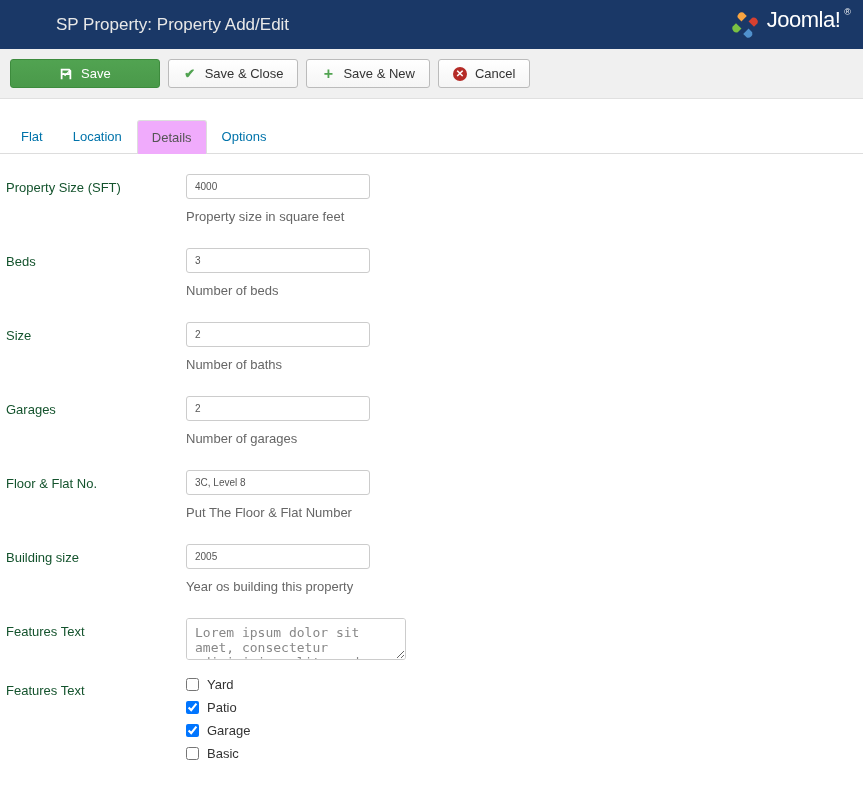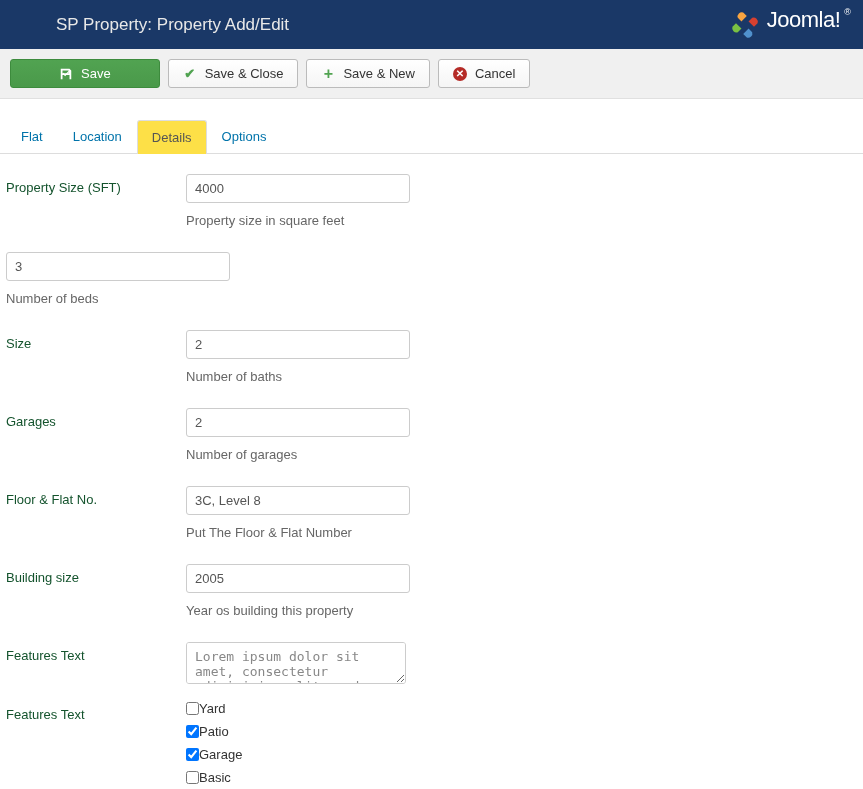--- a/index.html
+++ b/index.html
@@ -8,30 +8,30 @@
     .header-title { font-size: 17px; font-weight: 400; color: #e8e8e8; }
     .joomla-logo { display: flex; align-items: flex-start; gap: 4px; }
     .joomla-text { font-size: 22px; font-weight: 400; letter-spacing: -0.5px; }
     .joomla-reg { font-size: 9px; vertical-align: super; }
     .toolbar { background: #f0f0f0; border-bottom: 1px solid #e0e0e0; padding: 10px; display: flex; gap: 8px; }
     .btn { display: inline-flex; align-items: center; gap: 8px; padding: 6px 14px; border: 1px solid #bbb; border-radius: 3px; background: linear-gradient(#fff, #f5f5f5); cursor: pointer; font-size: 13px; color: #333; }
     .btn-success { background: linear-gradient(#51a351, #4a994a); border-color: #3d8b3d; color: #fff; padding: 6px 48px; }
     .btn-icon { display: inline-flex; width: 14px; height: 14px; align-items: center; justify-content: center; }
     .tabs { display: flex; border-bottom: 1px solid #ddd; padding: 16px 6px 0; margin-top: 4px; }
     .tab { padding: 9px 14px; color: #0073aa; cursor: pointer; border: 1px solid transparent; border-bottom: none; border-radius: 3px 3px 0 0; font-size: 13px; }
-    .tab.active { color: #555; border-color: #ddd; background: #fde047; position: relative; top: 1px; }
+    .tab.active { color: #555; border-color: #ddd; background: #f0abfc; position: relative; top: 1px; }
     .form-area { padding: 20px 6px; }
     .form-row { display: flex; margin-bottom: 14px; align-items: flex-start; }
     .form-label { width: 180px; padding-top: 6px; font-size: 13px; color: #14532d; }
     .form-control-wrap { flex: 0 0 auto; width: 220px; }
-    .form-input { width: 224px; padding: 6px 8px; border: 1px solid #ccc; border-radius: 3px; font-size: 13px; color: #555; }
+    .form-input { width: 184px; padding: 6px 8px; border: 1px solid #ccc; border-radius: 3px; font-size: 10px; color: #555; }
     .form-textarea { width: 220px; height: 42px; padding: 6px 8px; border: 1px solid #ccc; border-radius: 3px; font-size: 13px; color: #888; resize: both; overflow-y: scroll; }
     .form-help { font-size: 13px; color: #666; margin-top: 10px; margin-bottom: 10px; }
     .checkbox-list { display: flex; flex-direction: column; gap: 8px; }
-    .checkbox-item { display: flex; align-items: center; font-size: 13px; }
+    .checkbox-item { display: flex; align-items: center; gap: 8px; font-size: 13px; }
     .checkbox-item input[type="checkbox"] { width: 13px; height: 13px; accent-color: #0075ff; }
     .icon-check { color: #51a351; font-weight: bold; }
     .icon-plus { color: #51a351; font-weight: bold; font-size: 16px; }
     .icon-cancel { display: inline-flex; width: 14px; height: 14px; background: #b52b27; border-radius: 50%; color: #fff; align-items: center; justify-content: center; font-size: 10px; font-weight: bold; }
     .icon-save { color: #fff; }
   </style>
 </head>
 <body>
 
 <div class="header">
@@ -85,20 +85,21 @@
 
   <div class="form-row">
     <div class="form-label">Property Size (SFT)</div>
     <div class="form-control-wrap">
       <input class="form-input" value="4000" style="">
       <div class="form-help">Property size in square feet</div>
     </div>
   </div>
 
   <div class="form-row">
+    <div class="form-label">Beds</div>
     <div class="form-control-wrap">
       <input class="form-input" value="3" style="">
       <div class="form-help">Number of beds</div>
     </div>
   </div>
 
   <div class="form-row">
     <div class="form-label">Size</div>
     <div class="form-control-wrap">
       <input class="form-input" value="2" style="">

